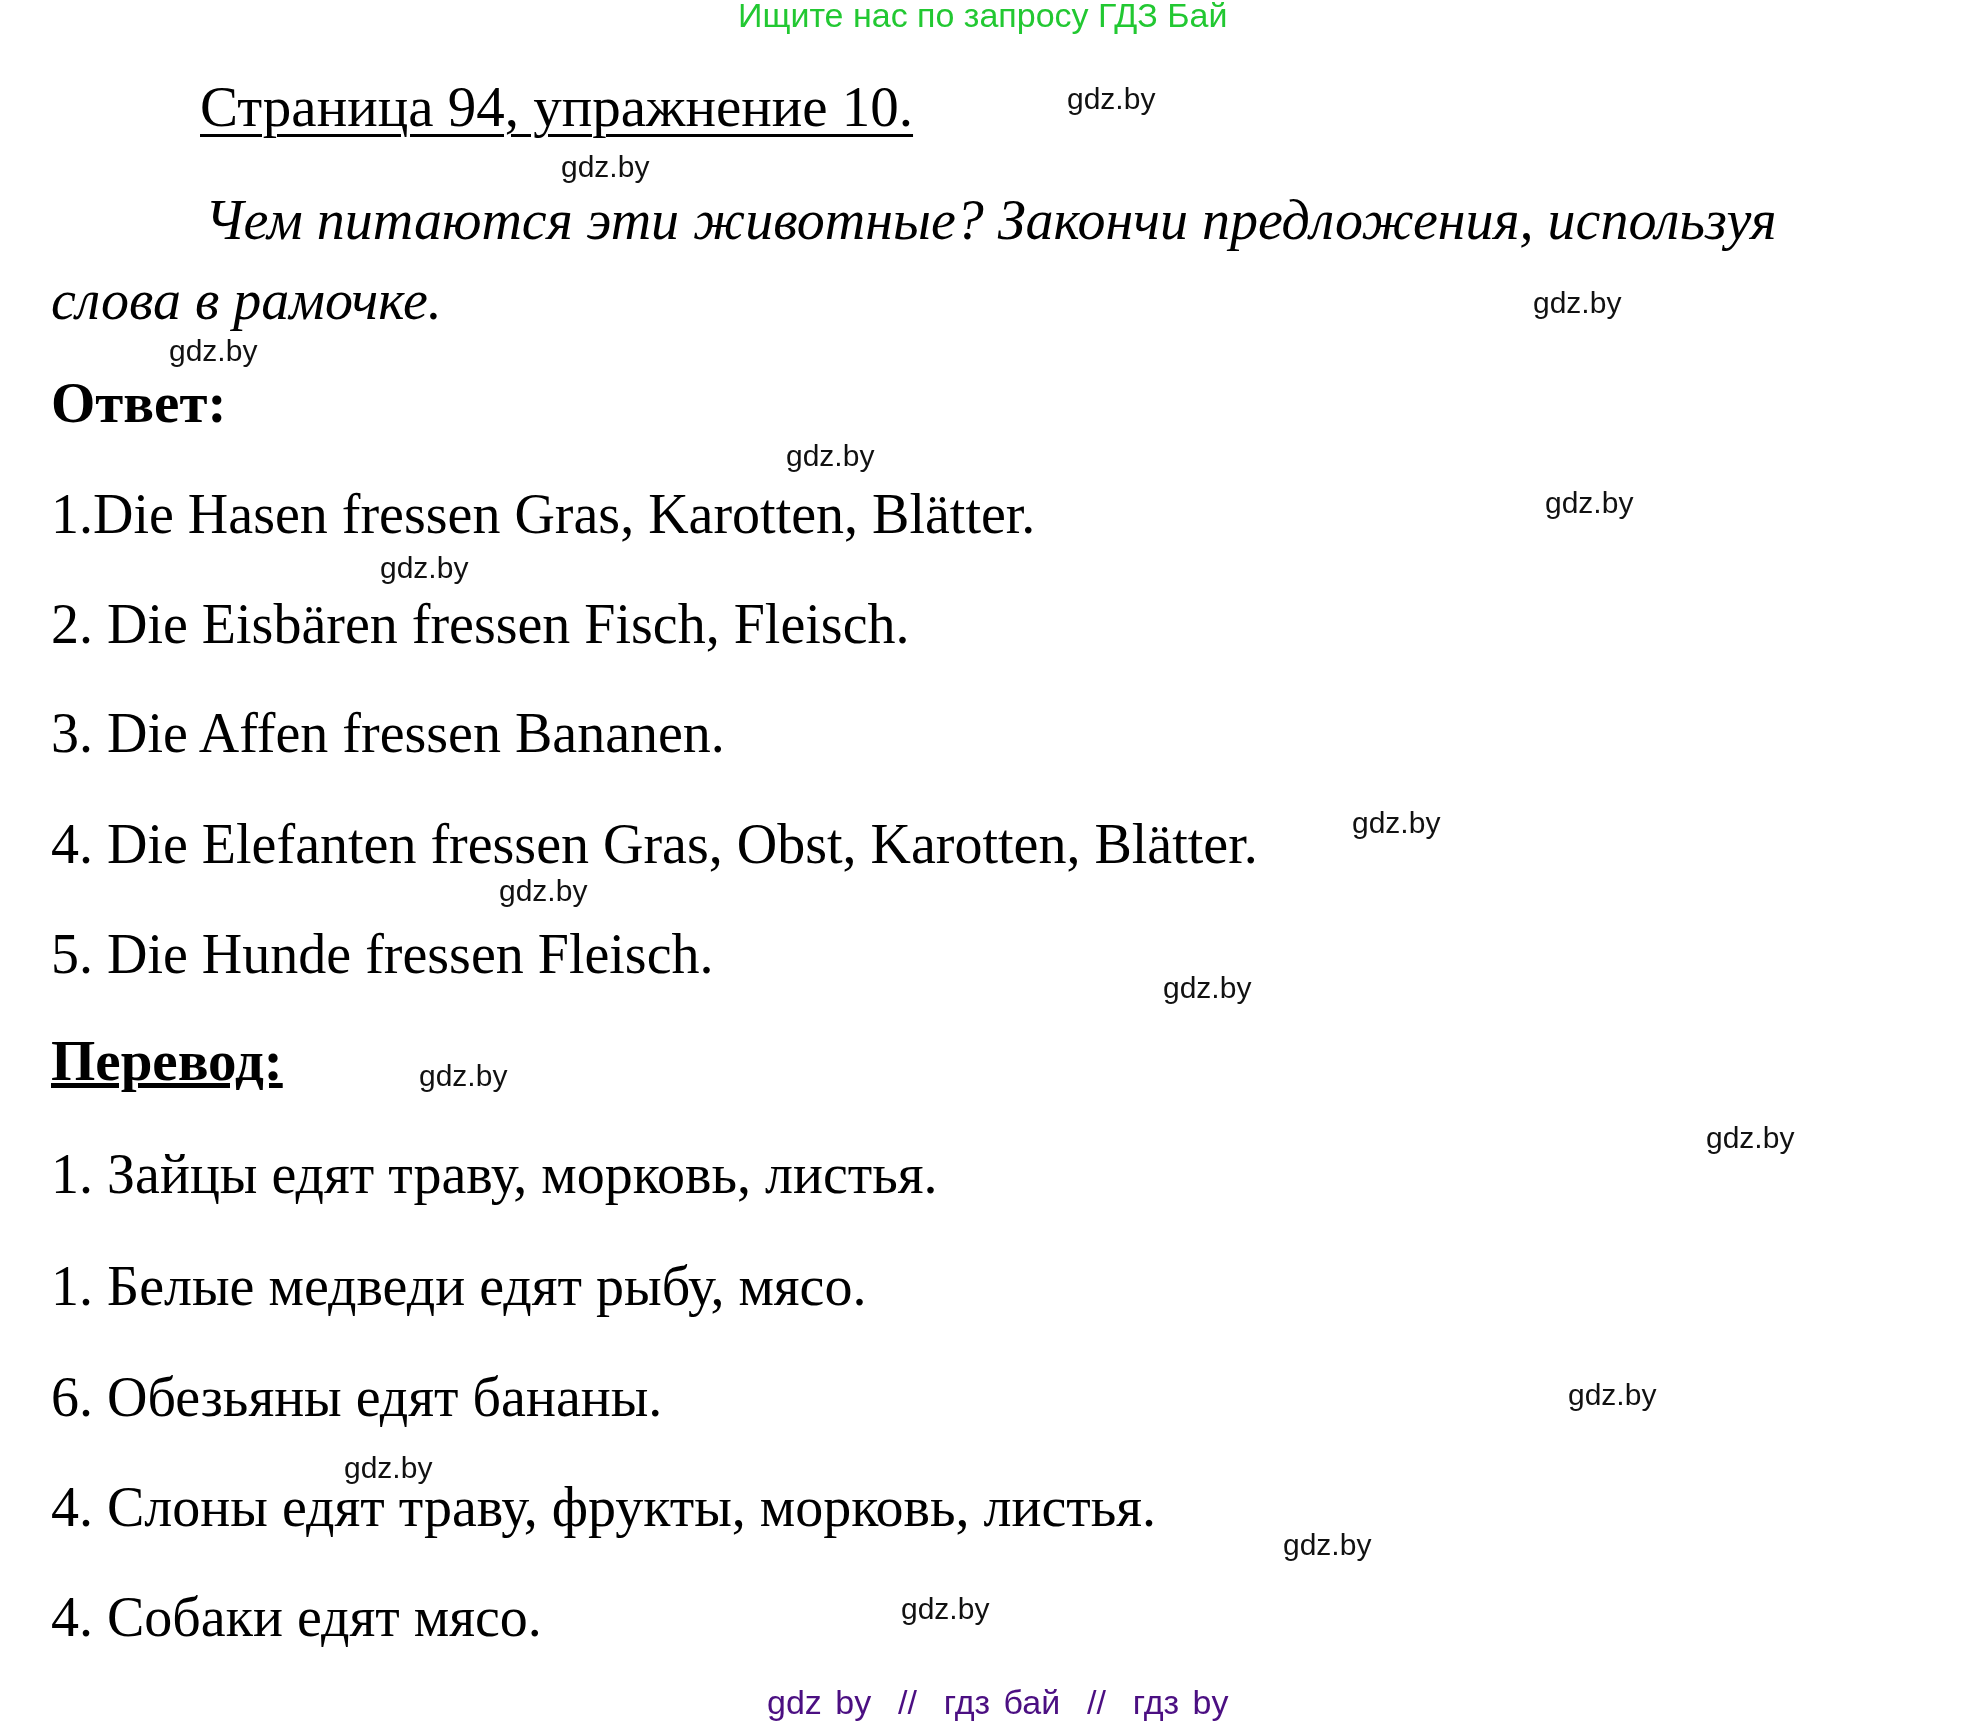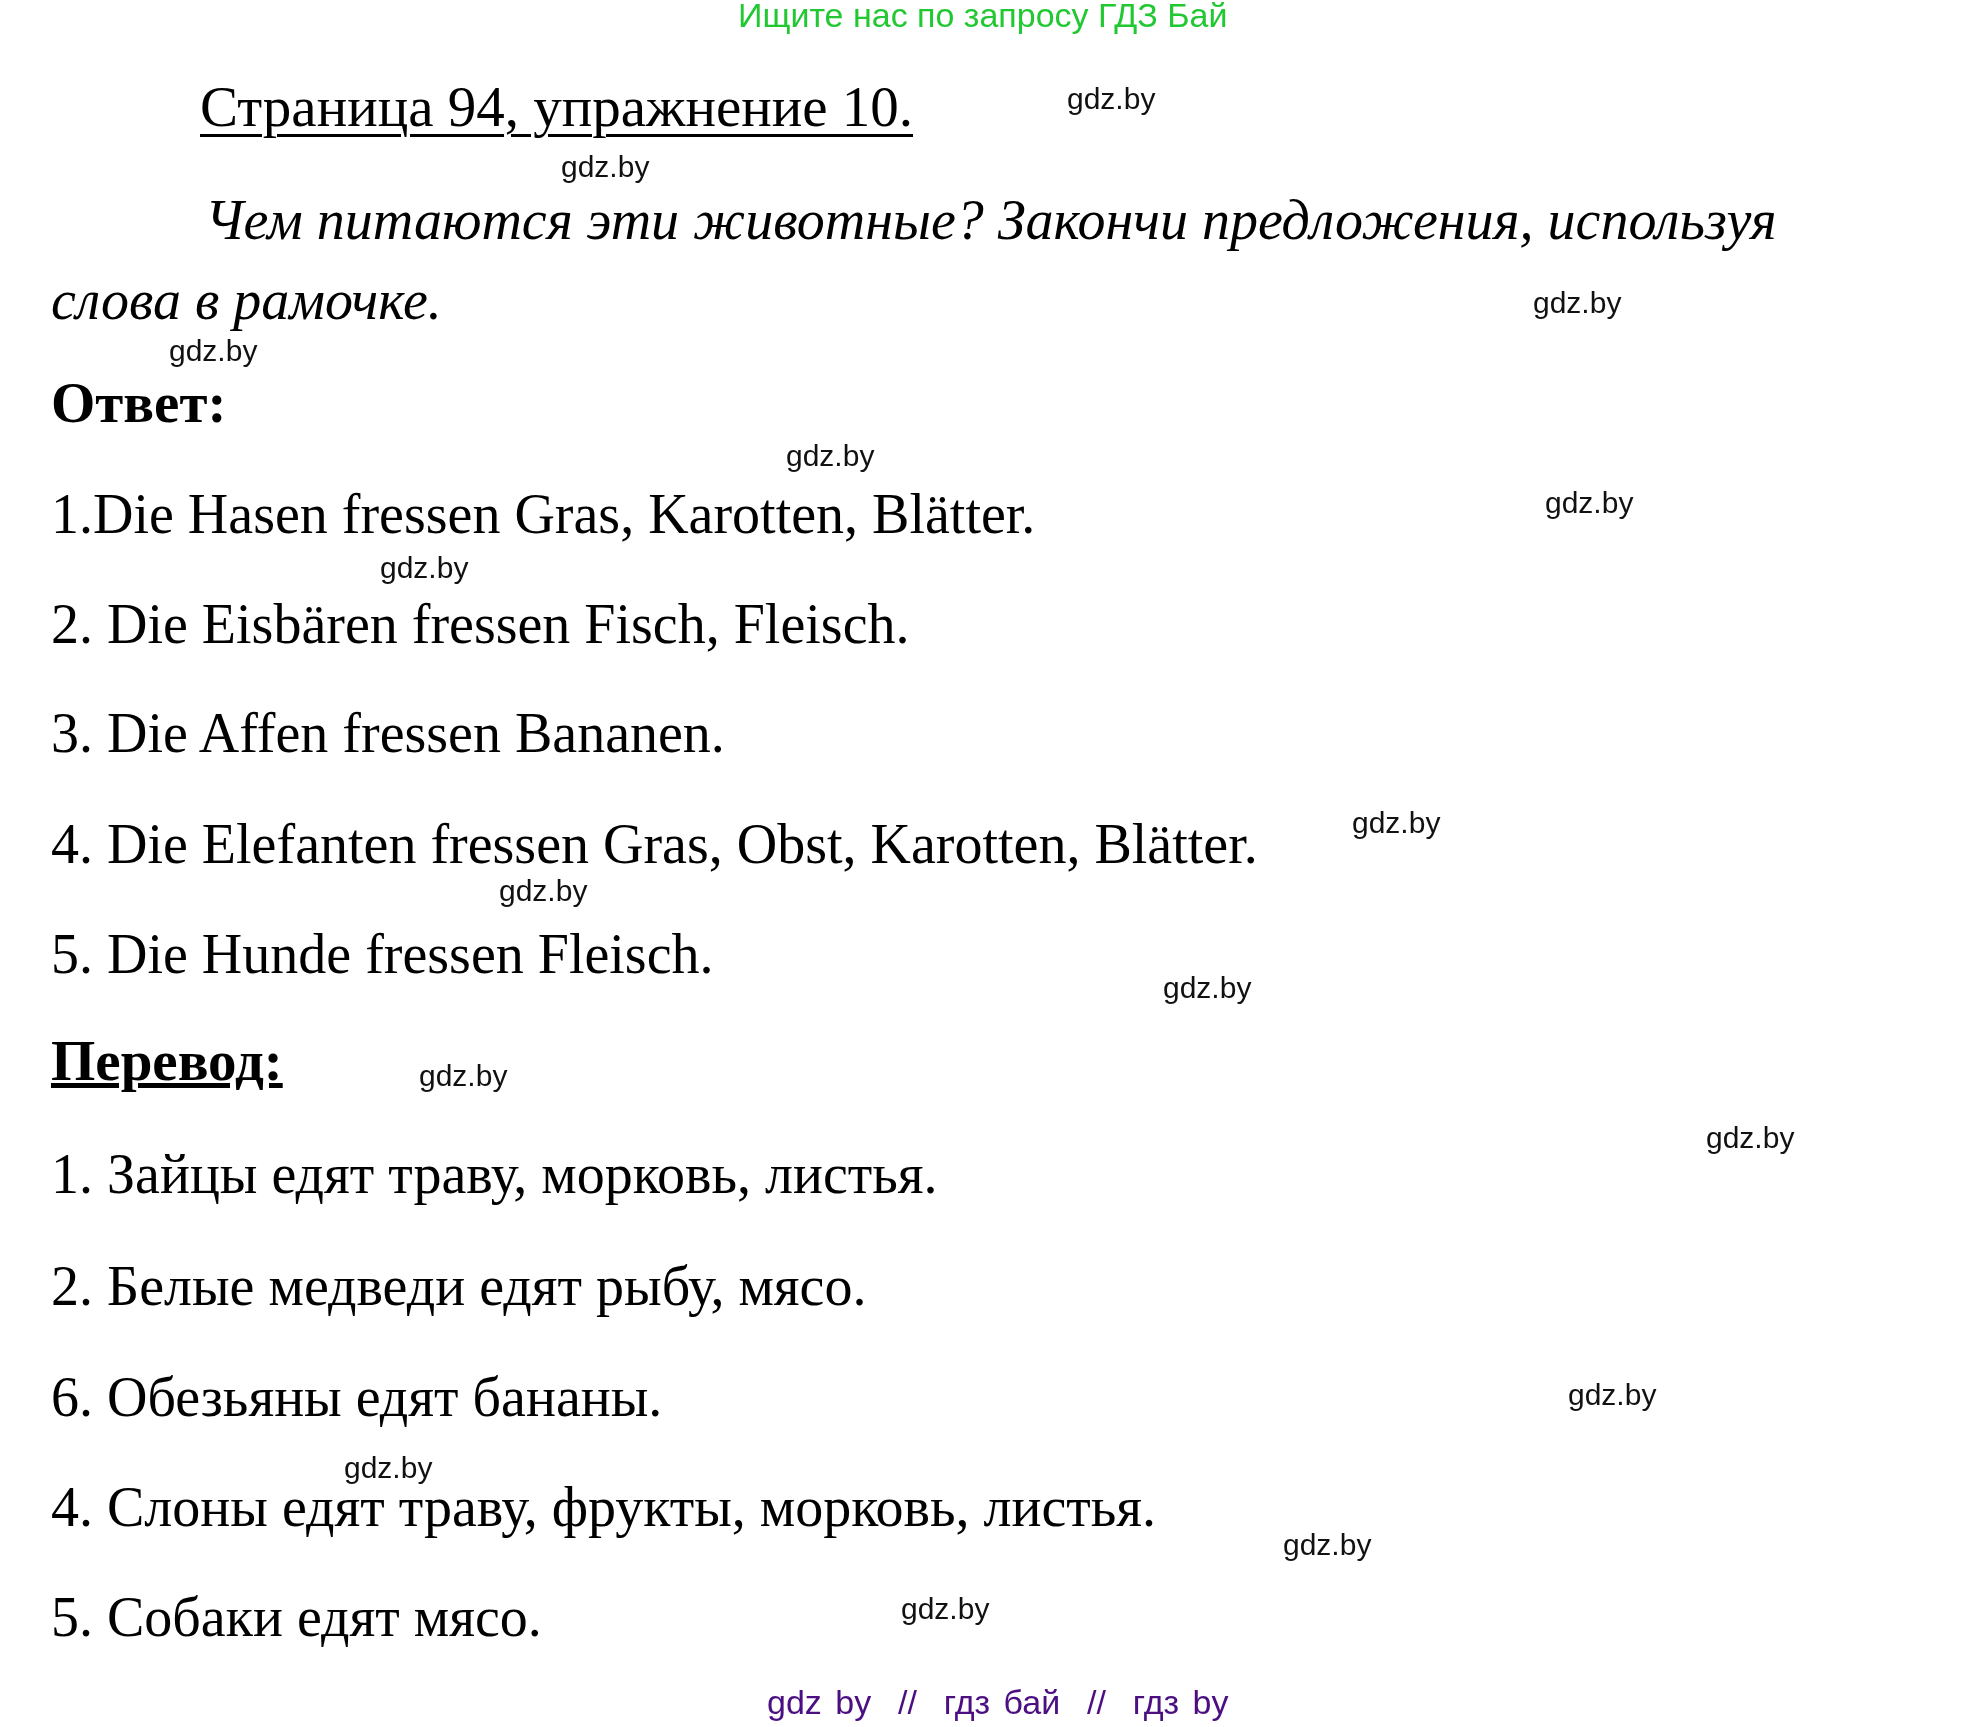--- a/index.html
+++ b/index.html
@@ -32,24 +32,24 @@
   <div class="abs serif line" style="left:51px; top:596px;text-align:center;">2. Die Eisbären fressen Fisch, Fleisch.</div>
   <div class="abs serif line" style="left:51px; top:705px;">3. Die Affen fressen Bananen.</div>
   <div class="abs serif line" style="left:51px; top:816px;">4. Die Elefanten fressen Gras, Obst, Karotten, Blätter.</div>
   <div class="abs serif line" style="left:51px; top:926px;">5. Die Hunde fressen Fleisch.</div>
 </div>
 
 <div class="abs serif heading" style="left:51px; top:1032px;text-decoration:underline;">Перевод:</div>
 
 <div>
   <div class="abs serif line" style="left:51px; top:1146px;">1. Зайцы едят траву, морковь, листья.</div>
-  <div class="abs serif line" style="left:51px; top:1258px;">2. Белые медведи едят рыбу, мясо.</div>
+  <div class="abs serif line" style="left:51px; top:1258px;">1. Белые медведи едят рыбу, мясо.</div>
   <div class="abs serif line" style="left:51px; top:1369px;">6. Обезьяны едят бананы.</div>
   <div class="abs serif line" style="left:51px; top:1479px;">4. Слоны едят траву, фрукты, морковь, листья.</div>
-  <div class="abs serif line" style="left:51px; top:1589px;">5. Собаки едят мясо.</div>
+  <div class="abs serif line" style="left:51px; top:1589px;">4. Собаки едят мясо.</div>
 </div>
 
 <div>
   <div class="abs sans wm" style="left:1067px; top:84px;">gdz.by</div>
   <div class="abs sans wm" style="left:561px;  top:152px;">gdz.by</div>
   <div class="abs sans wm" style="left:1533px; top:288px;">gdz.by</div>
   <div class="abs sans wm" style="left:169px;  top:336px;">gdz.by</div>
   <div class="abs sans wm" style="left:786px;  top:441px;">gdz.by</div>
   <div class="abs sans wm" style="left:1545px; top:488px;">gdz.by</div>
   <div class="abs sans wm" style="left:380px;  top:553px;">gdz.by</div>

